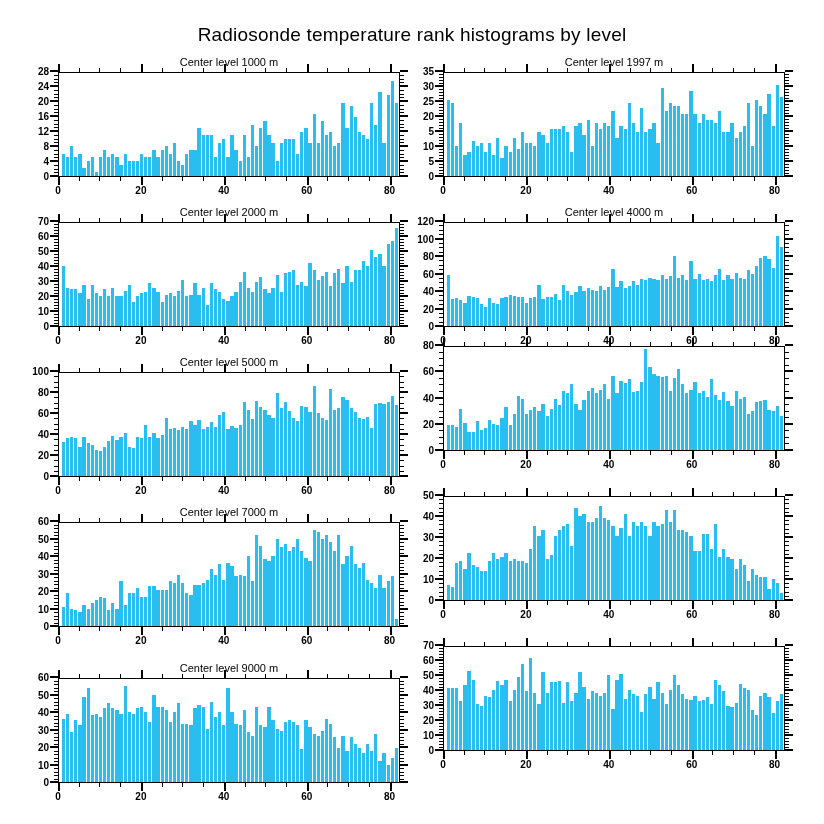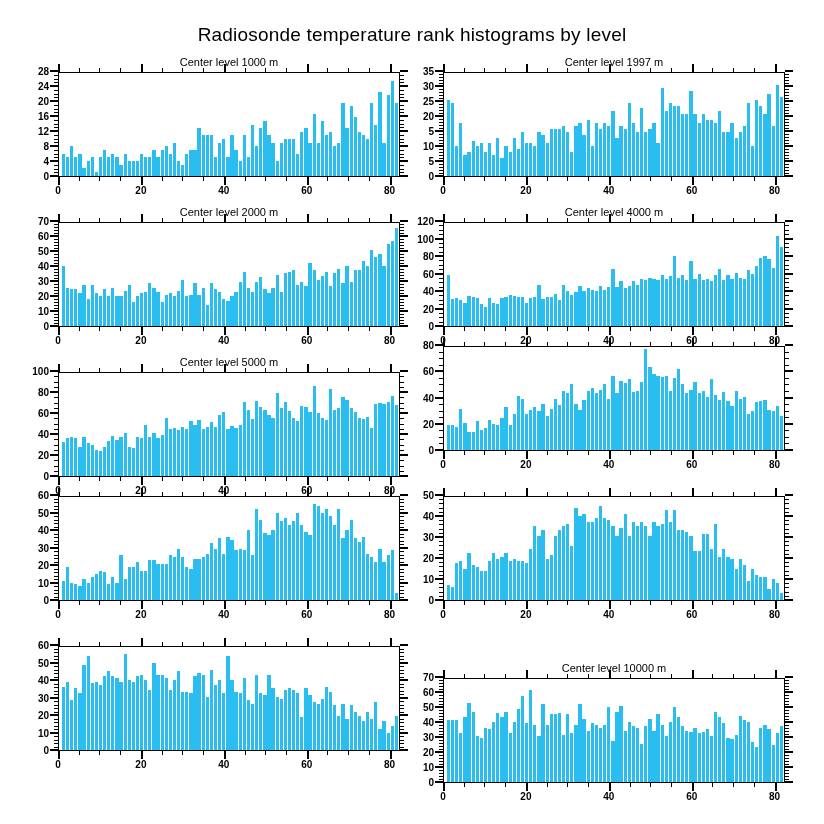--- a/index.html
+++ b/index.html
@@ -1169,20 +1169,21 @@
         <div class="tick" style="bottom: 68.75%; left: 100%; width: 4px; height: 1px;"></div>
         <div class="tick" style="bottom: 81.25%; right: 100%; width: 4px; height: 1px;"></div>
         <div class="tick" style="bottom: 81.25%; left: 100%; width: 4px; height: 1px;"></div>
         <div class="tick" style="bottom: 87.5%; right: 100%; width: 4px; height: 1px;"></div>
         <div class="tick" style="bottom: 87.5%; left: 100%; width: 4px; height: 1px;"></div>
         <div class="tick" style="bottom: 93.75%; right: 100%; width: 4px; height: 1px;"></div>
         <div class="tick" style="bottom: 93.75%; left: 100%; width: 4px; height: 1px;"></div>
       </div>
   </div>
     <div class="cell col-l">
+    <div class="panel-title">Center level 7000 m</div>
     <div class="plot-wrap">
       <div class="frame"></div>
       <div class="bars">
           <div class="bar" style="left: 0.70303%; width: 0.969697%; height: 18.3333%; background: rgb(41, 189, 240);"></div>
           <div class="bar" style="left: 1.91515%; width: 0.969697%; height: 31.6667%; background: rgb(41, 189, 240);"></div>
           <div class="bar" style="left: 3.12727%; width: 0.969697%; height: 16.6667%; background: rgb(41, 189, 240);"></div>
           <div class="bar" style="left: 4.33939%; width: 0.969697%; height: 15%; background: rgb(41, 189, 240);"></div>
           <div class="bar" style="left: 5.55152%; width: 0.969697%; height: 13.3333%; background: rgb(41, 189, 240);"></div>
           <div class="bar" style="left: 6.76364%; width: 0.969697%; height: 20%; background: rgb(41, 189, 240);"></div>
           <div class="bar" style="left: 7.97576%; width: 0.969697%; height: 16.6667%; background: rgb(41, 189, 240);"></div>
@@ -1552,20 +1553,21 @@
         <div class="tick" style="bottom: 84%; left: 100%; width: 4px; height: 1px;"></div>
         <div class="tick" style="bottom: 88%; right: 100%; width: 4px; height: 1px;"></div>
         <div class="tick" style="bottom: 88%; left: 100%; width: 4px; height: 1px;"></div>
         <div class="tick" style="bottom: 92%; right: 100%; width: 4px; height: 1px;"></div>
         <div class="tick" style="bottom: 92%; left: 100%; width: 4px; height: 1px;"></div>
         <div class="tick" style="bottom: 96%; right: 100%; width: 4px; height: 1px;"></div>
         <div class="tick" style="bottom: 96%; left: 100%; width: 4px; height: 1px;"></div>
       </div>
   </div>
     <div class="cell col-l last">
+    <div class="panel-title">Center level 9000 m</div>
     <div class="plot-wrap">
       <div class="frame"></div>
       <div class="bars">
           <div class="bar" style="left: 0.70303%; width: 0.969697%; height: 61.6667%; background: rgb(41, 189, 240);"></div>
           <div class="bar" style="left: 1.91515%; width: 0.969697%; height: 66.6667%; background: rgb(41, 189, 240);"></div>
           <div class="bar" style="left: 3.12727%; width: 0.969697%; height: 48.3333%; background: rgb(41, 189, 240);"></div>
           <div class="bar" style="left: 4.33939%; width: 0.969697%; height: 60%; background: rgb(41, 189, 240);"></div>
           <div class="bar" style="left: 5.55152%; width: 0.969697%; height: 55%; background: rgb(41, 189, 240);"></div>
           <div class="bar" style="left: 6.76364%; width: 0.969697%; height: 83.3333%; background: rgb(41, 189, 240);"></div>
           <div class="bar" style="left: 7.97576%; width: 0.969697%; height: 91.6667%; background: rgb(41, 189, 240);"></div>
@@ -1749,21 +1751,20 @@
         <div class="tick" style="bottom: 86.6667%; left: 100%; width: 4px; height: 1px;"></div>
         <div class="tick" style="bottom: 90%; right: 100%; width: 4px; height: 1px;"></div>
         <div class="tick" style="bottom: 90%; left: 100%; width: 4px; height: 1px;"></div>
         <div class="tick" style="bottom: 93.3333%; right: 100%; width: 4px; height: 1px;"></div>
         <div class="tick" style="bottom: 93.3333%; left: 100%; width: 4px; height: 1px;"></div>
         <div class="tick" style="bottom: 96.6667%; right: 100%; width: 4px; height: 1px;"></div>
         <div class="tick" style="bottom: 96.6667%; left: 100%; width: 4px; height: 1px;"></div>
       </div>
   </div>
     <div class="cell col-r last">
-    <div class="panel-title">Center level 10000 m</div>
     <div class="plot-wrap">
       <div class="frame"></div>
       <div class="bars">
           <div class="bar" style="left: 0.70303%; width: 0.969697%; height: 60%; background: rgb(41, 189, 240);"></div>
           <div class="bar" style="left: 1.91515%; width: 0.969697%; height: 60%; background: rgb(41, 189, 240);"></div>
           <div class="bar" style="left: 3.12727%; width: 0.969697%; height: 60%; background: rgb(41, 189, 240);"></div>
           <div class="bar" style="left: 4.33939%; width: 0.969697%; height: 47.1429%; background: rgb(41, 189, 240);"></div>
           <div class="bar" style="left: 5.55152%; width: 0.969697%; height: 62.8571%; background: rgb(41, 189, 240);"></div>
           <div class="bar" style="left: 6.76364%; width: 0.969697%; height: 77.1429%; background: rgb(41, 189, 240);"></div>
           <div class="bar" style="left: 7.97576%; width: 0.969697%; height: 68.5714%; background: rgb(41, 189, 240);"></div>

